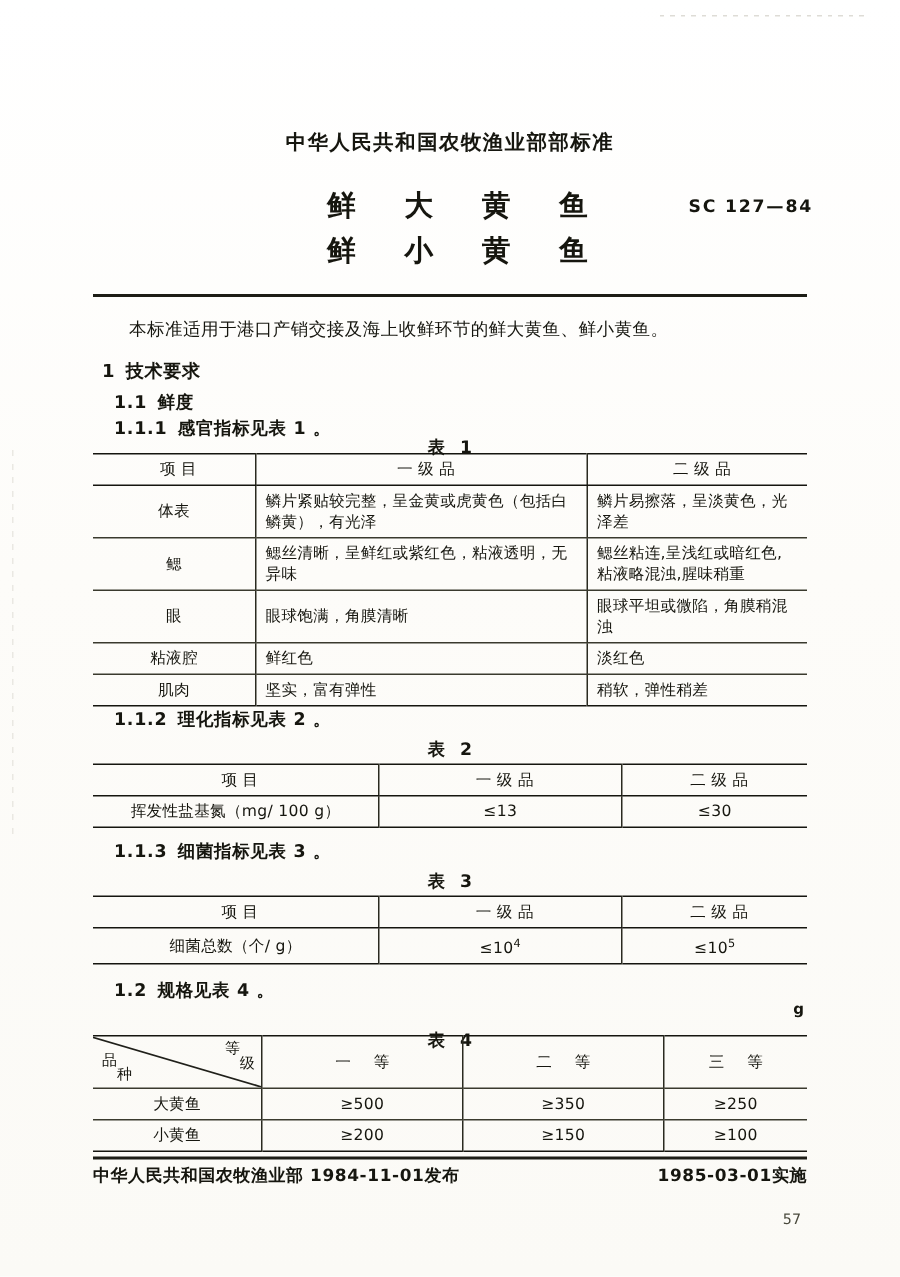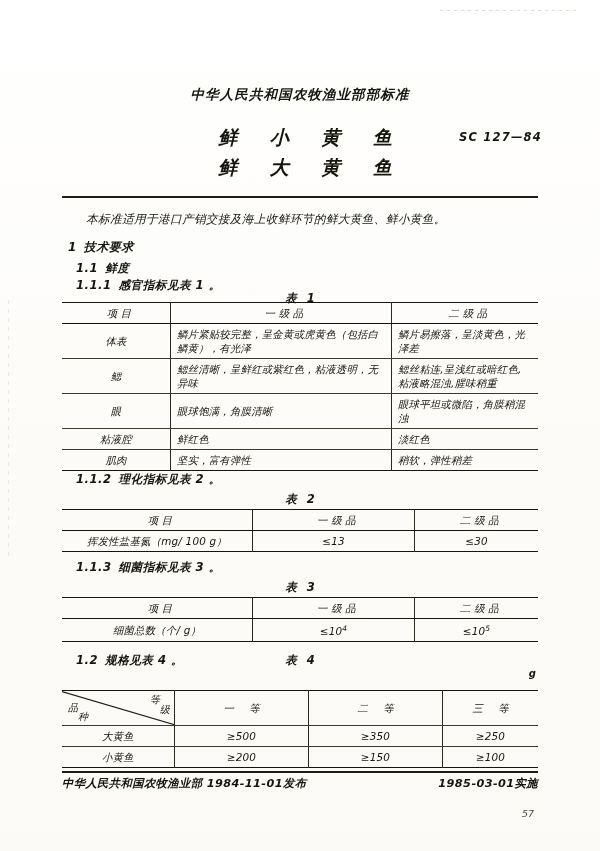--- a/index.html
+++ b/index.html
@@ -16,21 +16,20 @@
     overflow: hidden;
   }
   .page {
     position: relative;
     width: 600px;
     height: 851px;
     box-sizing: border-box;
     padding: 16px;
     background:
       linear-gradient(180deg, #ffffff 0%, #fdfcf9 45%, #fbfaf6 100%);
-    font-style: italic;
   }
   .scanline-top {
     position: absolute;
     top: 10px;
     left: 440px;
     width: 140px;
     height: 1px;
     background: repeating-linear-gradient(90deg, #d8d6cf 0px, #d8d6cf 3px, transparent 3px, transparent 7px);
     opacity: .85;
   }
@@ -264,22 +263,22 @@
 <body>
 
 <div class="page">
 
   <div class="scanline-top"></div>
   <div class="scanline-left"></div>
 
   <div class="org-line">中华人民共和国农牧渔业部部标准</div>
 
   <div class="title-block">
+    <div class="doc-title">鲜 大 黄 鱼</div>
     <div class="doc-title">鲜 小 黄 鱼</div>
-    <div class="doc-title">鲜 大 黄 鱼</div>
     <div class="std-no">SC 127—84</div>
   </div>
 
   <div class="rule-thick"></div>
 
   <div class="scope">本标准适用于港口产销交接及海上收鲜环节的鲜大黄鱼、鲜小黄鱼。</div>
 
   <div class="clause" style="top:239px;">
     <span class="num">1</span><span>技术要求</span>
   </div>
@@ -368,21 +367,21 @@
         <td class="c2 cellnum"><span>≤10</span><sup>4</sup></td>
         <td class="cellnum edge-r"><span>≤10</span><sup>5</sup></td>
       </tr>
     </tbody>
   </table>
 
   <div class="clause sub1" style="top:653px;">
     <span class="num">1.2</span><span>规格见表 4 。</span>
   </div>
 
-  <div class="tbl-caption" style="top:653px;">表 4</div>
+  <div class="tbl-caption" style="top:686px;">表 4</div>
   <div class="unit-g">g</div>
 
   <table class="std" id="table4">
     <tbody>
       <tr>
         <td class="c1 diag-cell edge-l">
           <svg class="diag-line" viewBox="0 0 133 42">
             <line x1="2" y1="2" x2="131" y2="40" stroke="#20201a" stroke-width="1.2"></line>
           </svg>
           <span class="lbl-grade">等</span>

